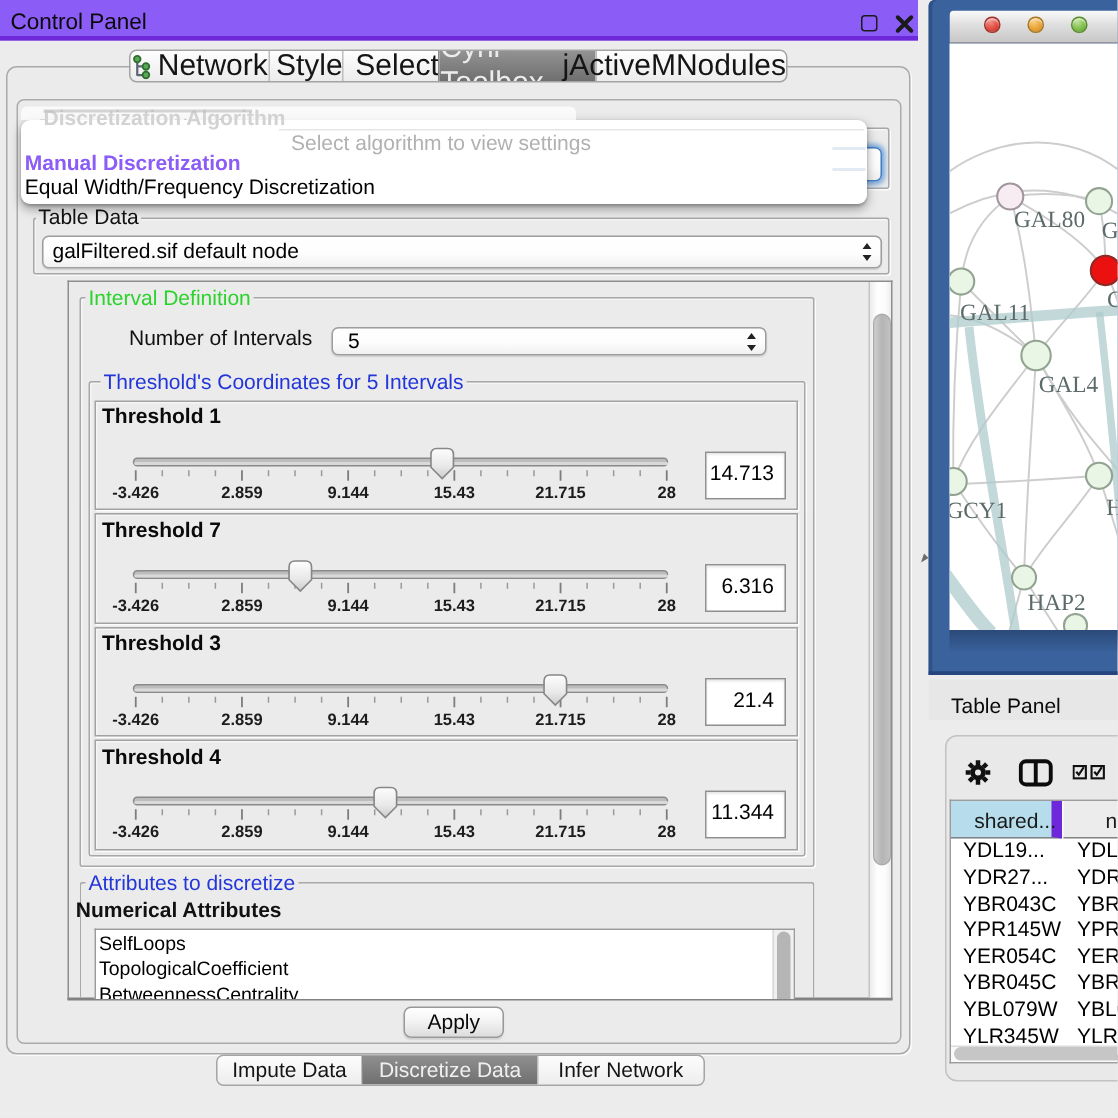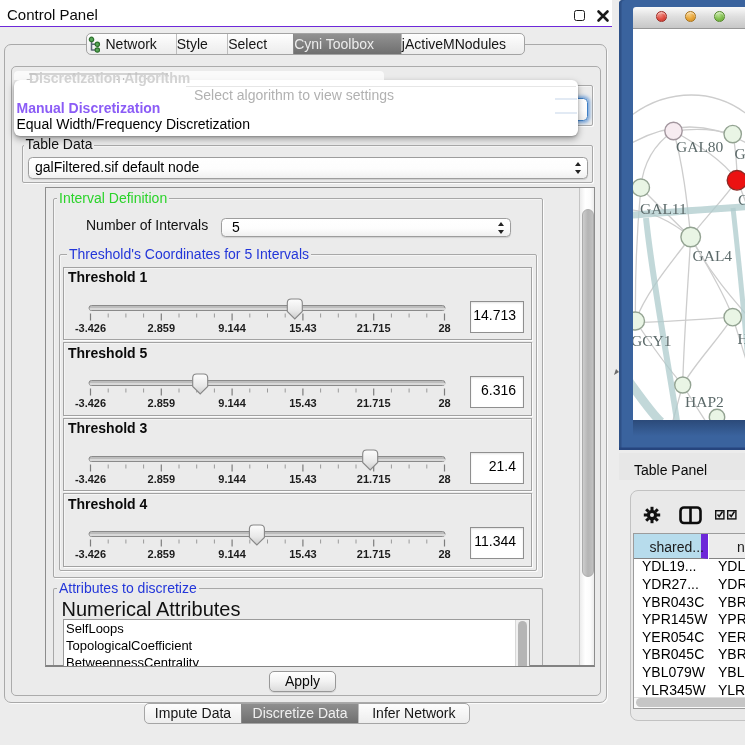--- a/index.html
+++ b/index.html
@@ -1,24 +1,24 @@
 <!DOCTYPE html>
 <html><head><meta charset="utf-8"><style>
 *{margin:0;padding:0;box-sizing:border-box}
 html,body{width:745px;height:745px;overflow:hidden}
 body{font-family:"Liberation Sans",sans-serif;background:#ececec;position:relative;font-size:14px;color:#111}
 .abs{position:absolute}
 
-#titlebar{position:absolute;left:0;top:0;width:612px;height:27px;background:#ffffff;border-bottom:1px solid #6d28d9}
+#titlebar{position:absolute;left:0;top:0;width:612px;height:27px;background:#8b5cf6;border-bottom:3px solid #6d28d9}
 #titlebar span{position:absolute;left:7px;top:6px;font-size:15px;color:#0a0a0a}
 #outerpanel{position:absolute;left:3.5px;top:44px;width:603px;height:659px;border:1px solid #a9a9a9;border-radius:7px;background:#ebebeb;box-shadow:1px 1px 0 rgba(255,255,255,.8)}
 #innerpanel{position:absolute;left:11px;top:66px;width:589.5px;height:629.5px;border:1px solid #ababab;border-radius:5px;background:#ebebeb}
 
 #tabbar{position:absolute;left:86px;top:33px;width:439px;height:22px;border:1px solid #a3a3a3;border-radius:5px;background:linear-gradient(#fefefe,#f3f3f3 60%,#ececec);display:flex;z-index:5;overflow:hidden}
-#tabbar .seg{height:100%;display:flex;align-items:center;justify-content:flex-start;font-size:14px;color:#151515;border-left:1px solid #bdbdbd}
+#tabbar .seg{height:100%;display:flex;align-items:center;justify-content:flex-end;font-size:20px;color:#151515;border-left:1px solid #bdbdbd}
 #tabbar .seg:first-child{border-left:none}
 #tabbar .dark{background:linear-gradient(#929292,#6f6f6f);color:#ececec;border-left-color:#8a8a8a}
 
 .group{position:absolute;border:1px solid #a8a8a8;box-shadow:1px 1px 0 rgba(255,255,255,.85),inset 1px 1px 0 rgba(255,255,255,.5);border-radius:2px}
 .gtitle{position:absolute;top:-8.5px;left:1px;background:#ebebeb;padding:0 2px;font-size:14px;line-height:16px}
 
 .combo{position:absolute;border:1px solid #9d9d9d;border-radius:4.5px;background:linear-gradient(#ffffff,#fdfdfd 55%,#f0f0f0);box-shadow:0 1px 1px rgba(0,0,0,.12)}
 .combo .ct{position:absolute;left:6.5px;top:0.5px;font-size:14px;color:#000;white-space:nowrap}
 .spin{position:absolute;right:5px;top:50%;width:7px;height:12px;transform:translateY(-6px)}
 .spin:before{content:"";position:absolute;left:0;top:0;border-left:3.5px solid transparent;border-right:3.5px solid transparent;border-bottom:4.5px solid #222}
@@ -102,21 +102,21 @@
   <div class="combo" style="left:175.5px;top:30.5px;width:289.5px;height:19px">
       <span class="ct" style="left:10px;top:-0.5px">5</span>
       <span class="spin"></span>
     </div>
   <div class="group" style="left:13.5px;top:66px;width:477.5px;height:317.5px">
     <div class="gtitle" style="color:#2336d9;left:7px">Threshold's Coordinates for 5 Intervals</div>
   </div>
   <div class="group" style="left:7px;top:400px;width:490.5px;height:90px;border-bottom:none;box-shadow:none">
     <div class="gtitle" style="color:#2336d9;left:3.5px">Attributes to discretize</div>
   </div>
-  <div class="abs" style="left:16px;top:410.5px;font-weight:normal;font-size:20px">Numerical Attributes</div>
+  <div class="abs" style="left:5px;top:410.5px;font-weight:bold;font-size:14px">Numerical Attributes</div>
   <div id="vtrack"></div>
   <div id="vthumb"></div>
 </div>
 <div class="tbox" style="top:266.5px">
     <div class="ttitle">Threshold 1</div>
   </div>
 <svg style="position:absolute;left:62.5px;top:297.5px" width="469" height="40">
     <defs></defs>
     <rect x="26" y="7.5" width="356" height="5" rx="2.5" fill="#bdbdbd" stroke="#8a8a8a" stroke-width="1"></rect>
     <rect x="26.5" y="10" width="356" height="2" rx="1" fill="#d9d9d9"></rect>
@@ -149,21 +149,21 @@
     <text x="381.5" y="34" text-anchor="middle" font-family="Liberation Sans, sans-serif" font-size="11" font-weight="bold" fill="#1c1c1c">28</text>
     <linearGradient id="th2318" x1="0" y1="0" x2="0" y2="1">
       <stop offset="0" stop-color="#fdfdfd"></stop>
       <stop offset="0.6" stop-color="#e8e8e8"></stop>
       <stop offset="1" stop-color="#cccccc"></stop>
     </linearGradient>
     <path d="M224.3,5 Q224.3,1 228.3,1 L235.3,1 Q239.3,1 239.3,5 L239.3,13.5 L231.8,21 L224.3,13.5 Z" fill="url(#th2318)" stroke="#878787" stroke-width="1.1"></path>
   </svg>
 <div class="vbox" style="top:300.5px">14.713</div>
 <div class="tbox" style="top:342.0px">
-    <div class="ttitle">Threshold 5</div>
+    <div class="ttitle">Threshold 7</div>
   </div>
 <svg style="position:absolute;left:62.5px;top:373.0px" width="469" height="40">
     <defs></defs>
     <rect x="26" y="7.5" width="356" height="5" rx="2.5" fill="#bdbdbd" stroke="#8a8a8a" stroke-width="1"></rect>
     <rect x="26.5" y="10" width="356" height="2" rx="1" fill="#d9d9d9"></rect>
     <line x1="27.5" y1="15.5" x2="27.5" y2="22.5" stroke="#7d7d7d" stroke-width="1.2"></line>
     <line x1="45.2" y1="15.5" x2="45.2" y2="19.5" stroke="#9a9a9a" stroke-width="1"></line>
     <line x1="62.9" y1="15.5" x2="62.9" y2="19.5" stroke="#9a9a9a" stroke-width="1"></line>
     <line x1="80.6" y1="15.5" x2="80.6" y2="19.5" stroke="#9a9a9a" stroke-width="1"></line>
     <line x1="98.3" y1="15.5" x2="98.3" y2="22.5" stroke="#7d7d7d" stroke-width="1.2"></line>

